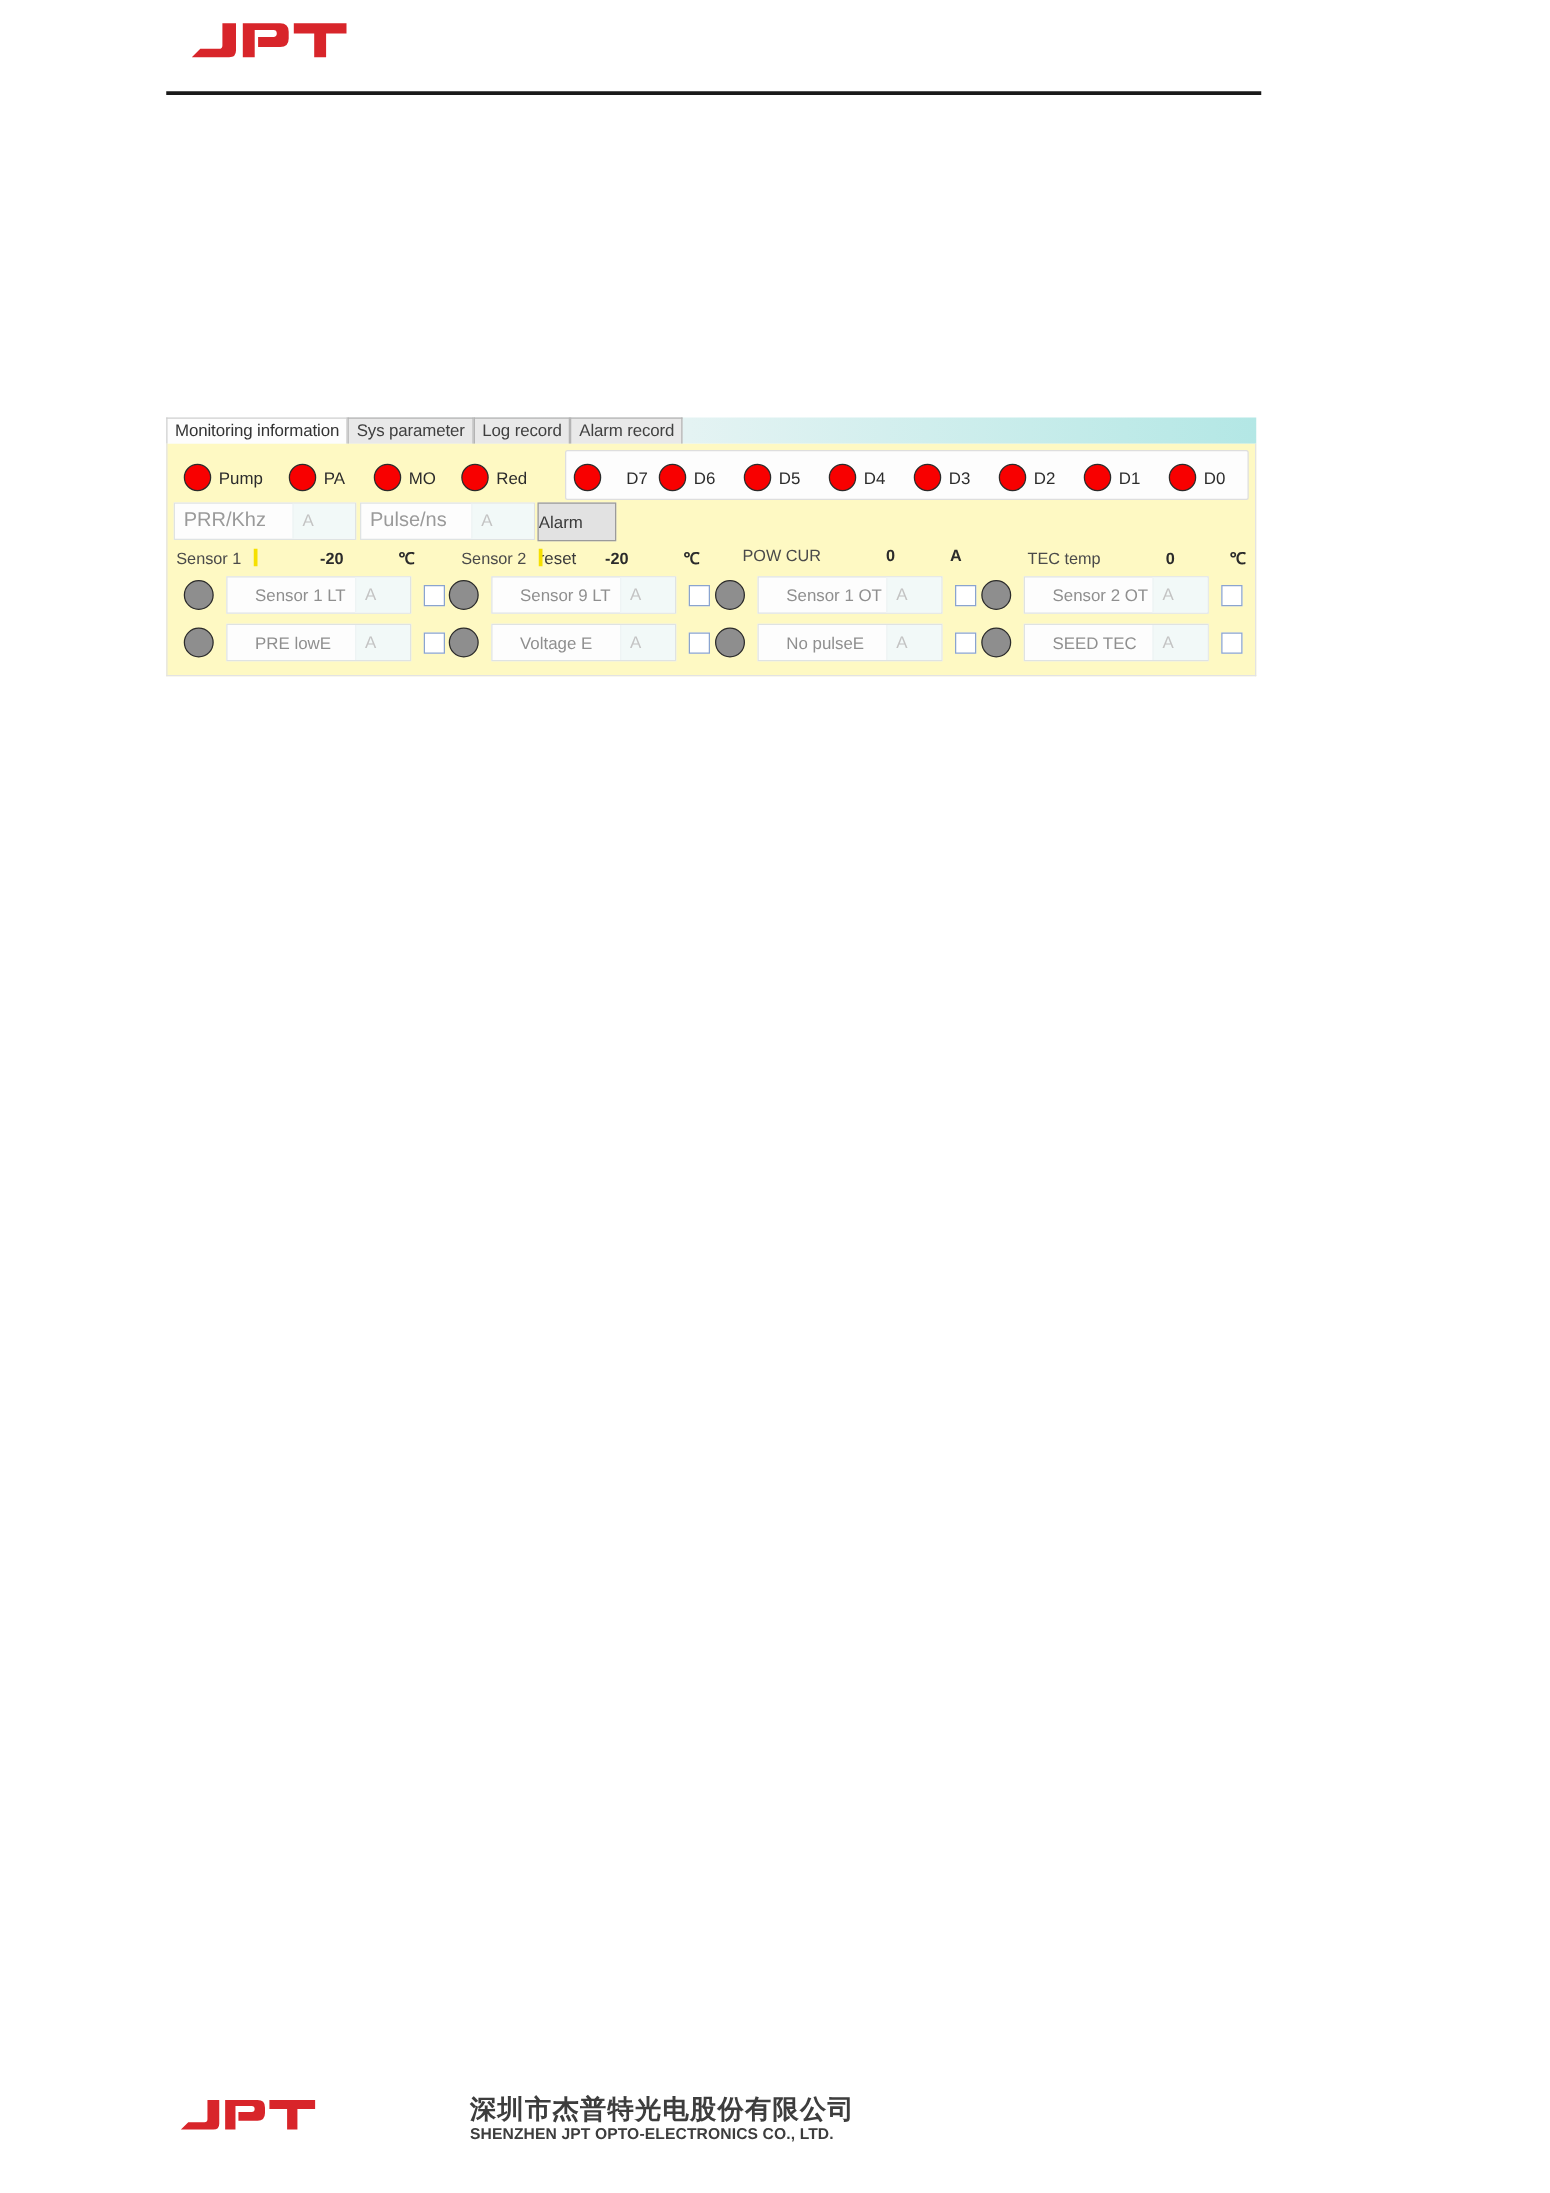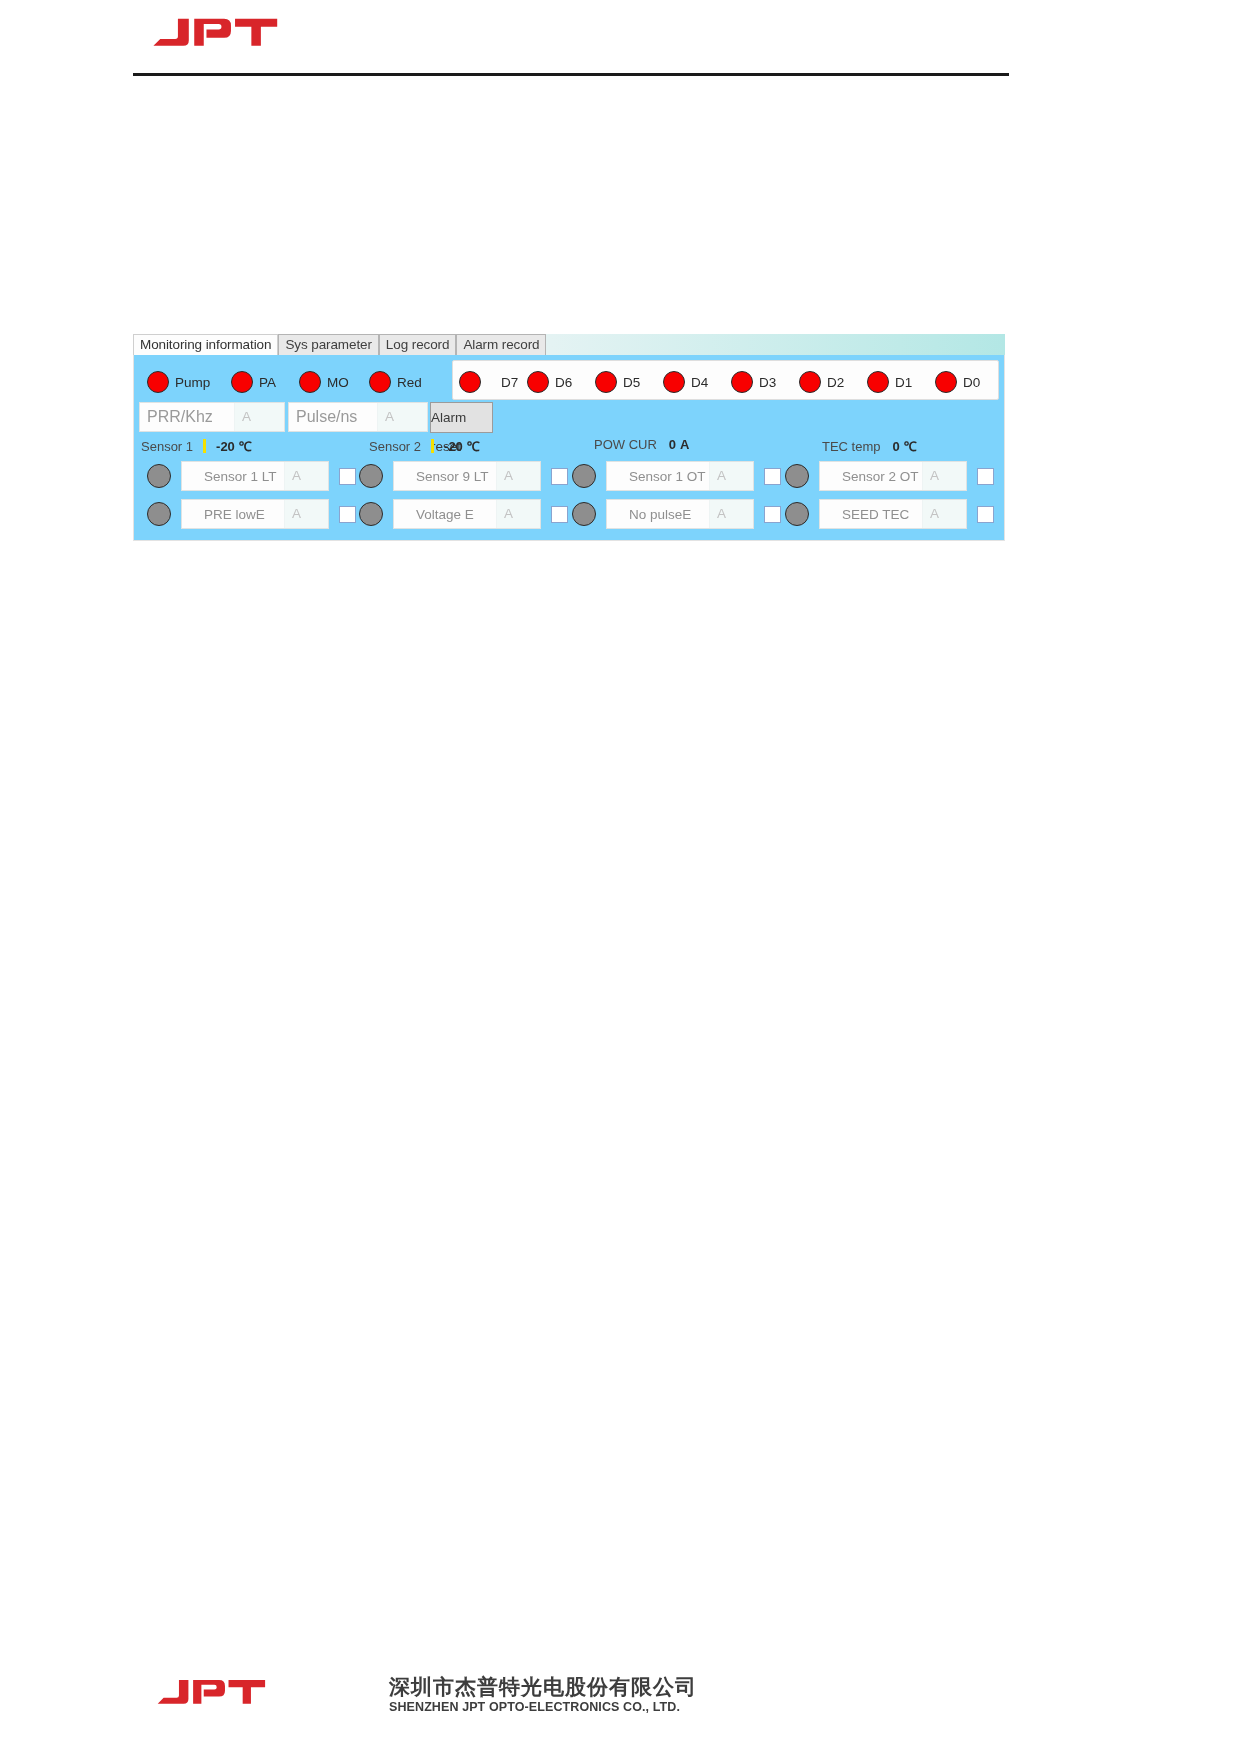--- a/index.html
+++ b/index.html
@@ -80,21 +80,21 @@
     color: #333333;
   }
 
   
   .win-body {
     position: absolute;
     left: 0;
     top: 21px;
     width: 872px;
     height: 186px;
-    background: #7dd3fc;
+    background: #fef9c3;
     border: 1px solid #e3e3e3;
     border-top: none;
     box-sizing: border-box;
   }
 
   
   .led-row {
     position: absolute;
     left: 5px;
     top: 6px;
@@ -205,20 +205,21 @@
     width: 3px;
     height: 14px;
     background: #f5e000;
     margin: 0 10px;
   }
   .readout .r-gap { display: inline-block; width: 12px; }
   .readout .r-value {
     color: #2b2b2b;
     font-weight: bold;
     font-size: 13px;
+    margin-left: 40px;
   }
 
   
   .alarm-grid {
     position: absolute;
     left: 5px;
     top: 106px;
     width: 862px;
     height: 76px;
   }
@@ -273,21 +274,21 @@
     margin-left: 10px;
     border: 1px solid #8aa4cf;
     background: #ffffff;
     box-sizing: border-box;
     flex: none;
   }
 
   
   .page-footer {
     position: absolute;
-    left: 146px;
+    left: 133px;
     top: 1672px;
     width: 600px;
     height: 60px;
   }
   .footer-logo {
     position: absolute;
     left: 7px;
     top: 4px;
     width: 118px;
     height: 40px;

